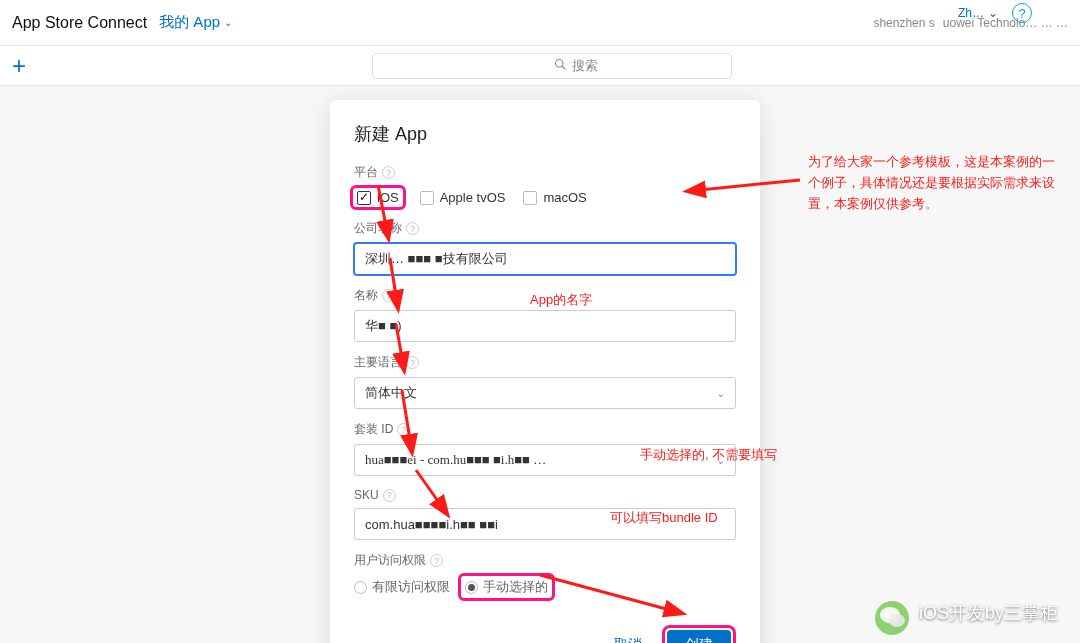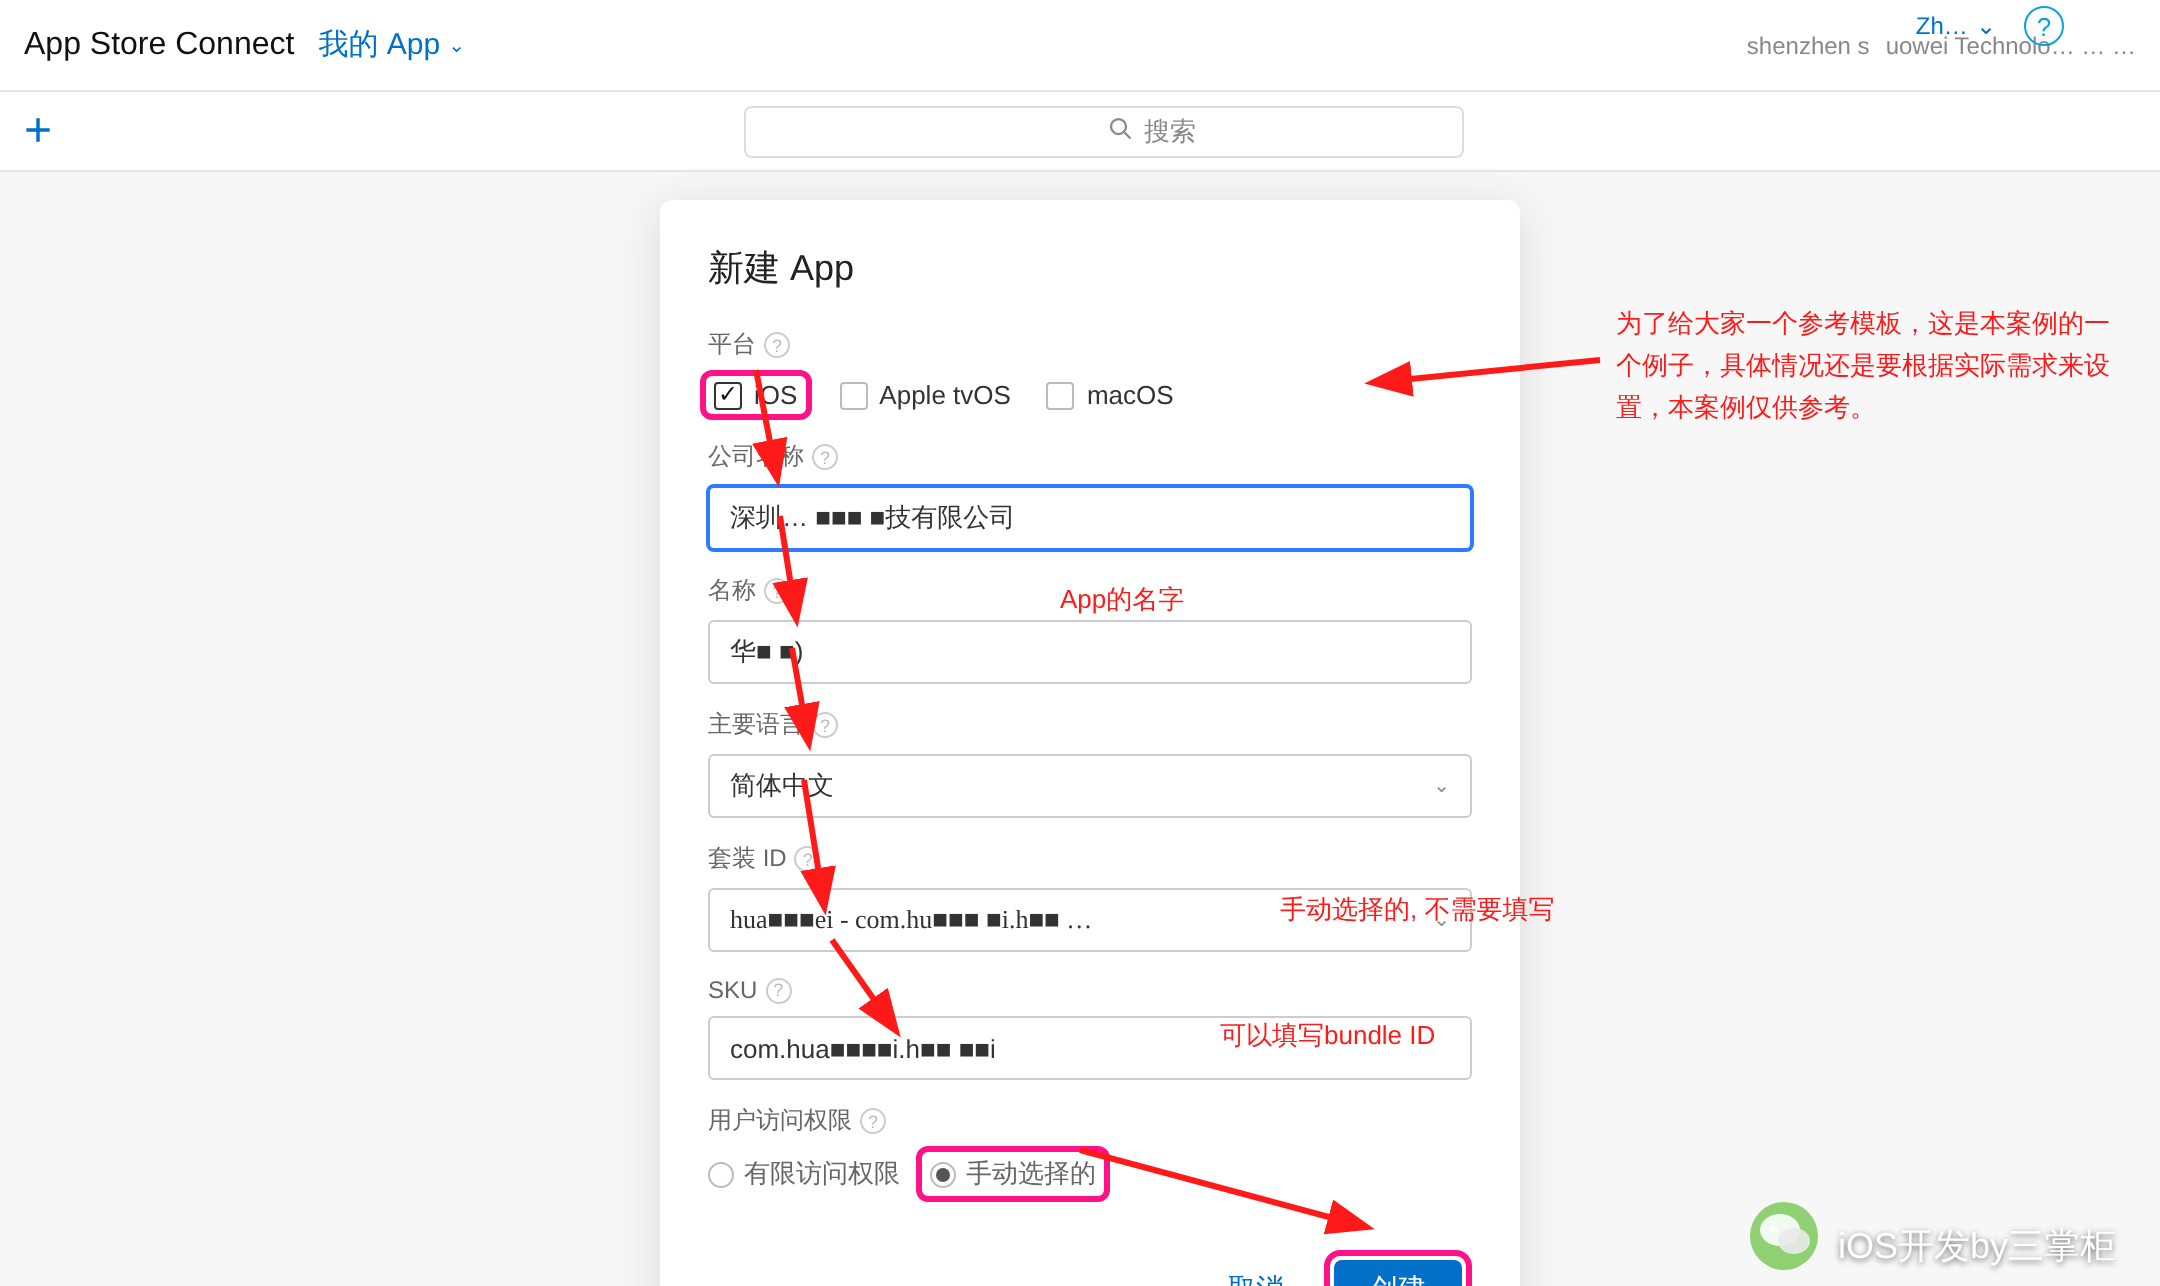--- a/index.html
+++ b/index.html
@@ -30,21 +30,21 @@
     .radio-row { display: flex; align-items: center; gap: 12px; font-size: 13px; color: #666; margin-top: 6px; }
     .radio { width: 13px; height: 13px; border: 1px solid #bbb; border-radius: 50%; display: inline-block; position: relative; }
     .radio.sel::after { content: ''; position: absolute; top: 2px; left: 2px; width: 7px; height: 7px; background: #555; border-radius: 50%; }
     .modal-footer { display: flex; justify-content: flex-end; gap: 10px; margin-top: 26px; }
     .btn-cancel { color: #0070c9; background: none; border: none; font-size: 14px; cursor: pointer; padding: 6px 10px; }
     .btn-create { background: #0070c9; color: #fff; border: none; font-size: 14px; padding: 6px 18px; border-radius: 4px; cursor: pointer; }
     .ann { position: absolute; color: #ff1a1a; font-size: 13px; line-height: 1.6; }
     .arrow { position: absolute; pointer-events: none; }
     .redline { stroke: #ff1a1a; stroke-width: 3; fill: none; }
     .redfill { fill: #ff1a1a; }
-    .watermark { position: absolute; right: 22px; bottom: 8px; display: flex; align-items: flex-end; gap: 10px; color: #fff; font-size: 18px; text-shadow: 0 1px 3px rgba(0,0,0,.6); }
+    .watermark { position: absolute; right: 22px; bottom: 8px; display: flex; align-items: flex-start; gap: 10px; color: #fff; font-size: 18px; text-shadow: 0 1px 3px rgba(0,0,0,.6); }
     .wechat { width: 34px; height: 34px; background: radial-gradient(circle at 35% 40%, #fff 0 2px, transparent 2px), radial-gradient(circle at 60% 55%, #fff 0 2px, transparent 2px); background-color: #7ecb5b; border-radius: 50%; position: relative; opacity: .85; }
     .wechat::before { content:''; position:absolute; width: 20px; height: 16px; background:#fff; border-radius:50%; top:6px; left:5px; opacity:.9; }
     .wechat::after { content:''; position:absolute; width: 16px; height: 13px; background:#e8e8e8; border-radius:50%; top:13px; left:14px; opacity:.9; }
     .accent-top { font-size: 12px; color: #888; }
     .rh-top { position:absolute; right:48px; top:3px; color:#0070c9; font-size:12px; display:flex; align-items:center; gap:4px; }
   </style>
 </head>
 <body>
 
 <div class="header-bar">

